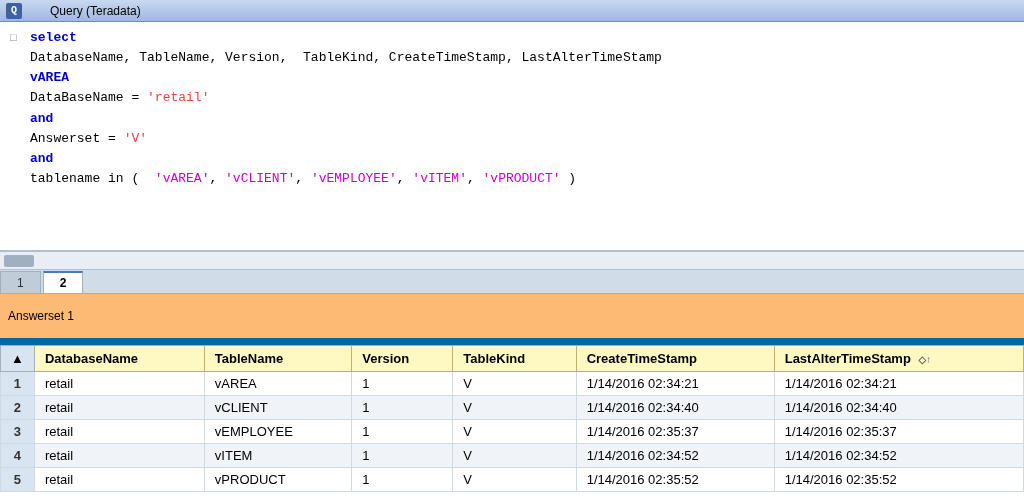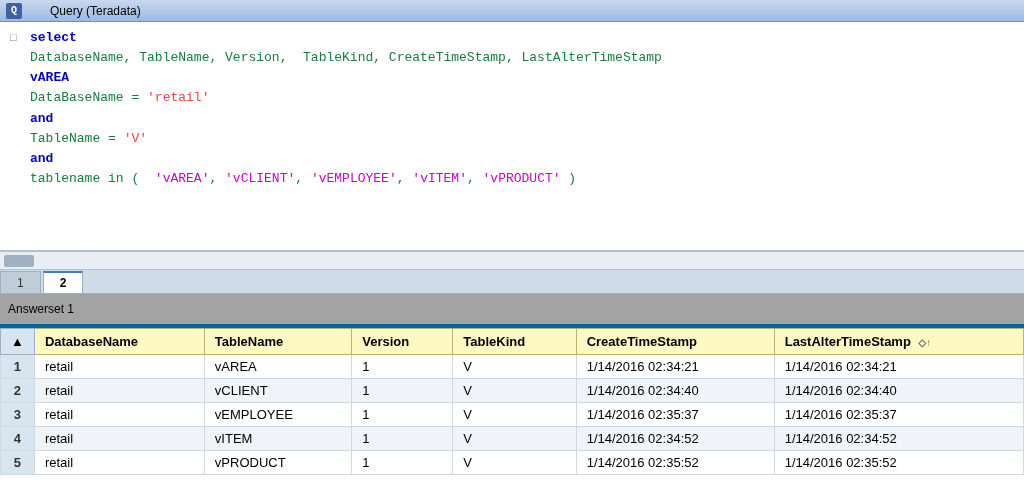--- a/index.html
+++ b/index.html
@@ -50,21 +50,21 @@
     }
     .sql-code {
       flex: 1;
       white-space: pre;
     }
 
     
     .kw-blue { color: #0000cc; font-weight: bold; }
     .val-red { color: #ef4444; }
     .val-magenta { color: #cc00cc; }
-    .text-black { color: #15803d; }
+    .text-black { color: #000000; }
     .text-blue { color: #0000ee; }
     .num-blue { color: #0055cc; }
 
     
     #scroll-area {
       height: 18px;
       background: #e8eef4;
       border-bottom: 1px solid #b0c0d0;
       display: flex;
       align-items: center;
@@ -108,23 +108,23 @@
       border-top: 2px solid #4a7ab5;
       color: #000;
       font-weight: bold;
     }
 
     
     #answerset-label {
       font-family: Arial, sans-serif;
       font-size: 12px;
       color: #000;
-      padding: 8px 8px;
-      background: #a3a3a3;
-      border-bottom: 4px solid #0369a1;
+      padding: 15px 8px;
+      background: #fdba74;
+      border-bottom: 7px solid #0369a1;
     }
 
     
     #results-table {
       width: 100%;
       border-collapse: collapse;
       font-family: Arial, sans-serif;
       font-size: 13px;
     }
     #results-table thead tr th {
@@ -204,21 +204,21 @@
     <span class="sql-code"><span class="text-black">DataBaseName = </span><span class="val-red">'retail'</span></span>
   </div>
 
   <div class="sql-line">
     <span class="line-gutter"></span>
     <span class="sql-code"><span class="kw-blue">and</span></span>
   </div>
 
   <div class="sql-line">
     <span class="line-gutter"></span>
-    <span class="sql-code"><span class="text-black">TableName = </span><span class="val-red">'V'</span></span>
+    <span class="sql-code"><span class="text-black">Answerset = </span><span class="val-red">'V'</span></span>
   </div>
 
   <div class="sql-line">
     <span class="line-gutter"></span>
     <span class="sql-code"><span class="kw-blue">and</span></span>
   </div>
 
   <div class="sql-line">
     <span class="line-gutter"></span>
     <span class="sql-code"><span class="text-black">tablename in ( </span> <span class="val-magenta">'vAREA'</span><span class="text-black">, </span><span class="val-magenta">'vCLIENT'</span><span class="text-black">, </span><span class="val-magenta">'vEMPLOYEE'</span><span class="text-black">, </span><span class="val-magenta">'vITEM'</span><span class="text-black">, </span><span class="val-magenta">'vPRODUCT'</span><span class="text-black"> )</span></span>

